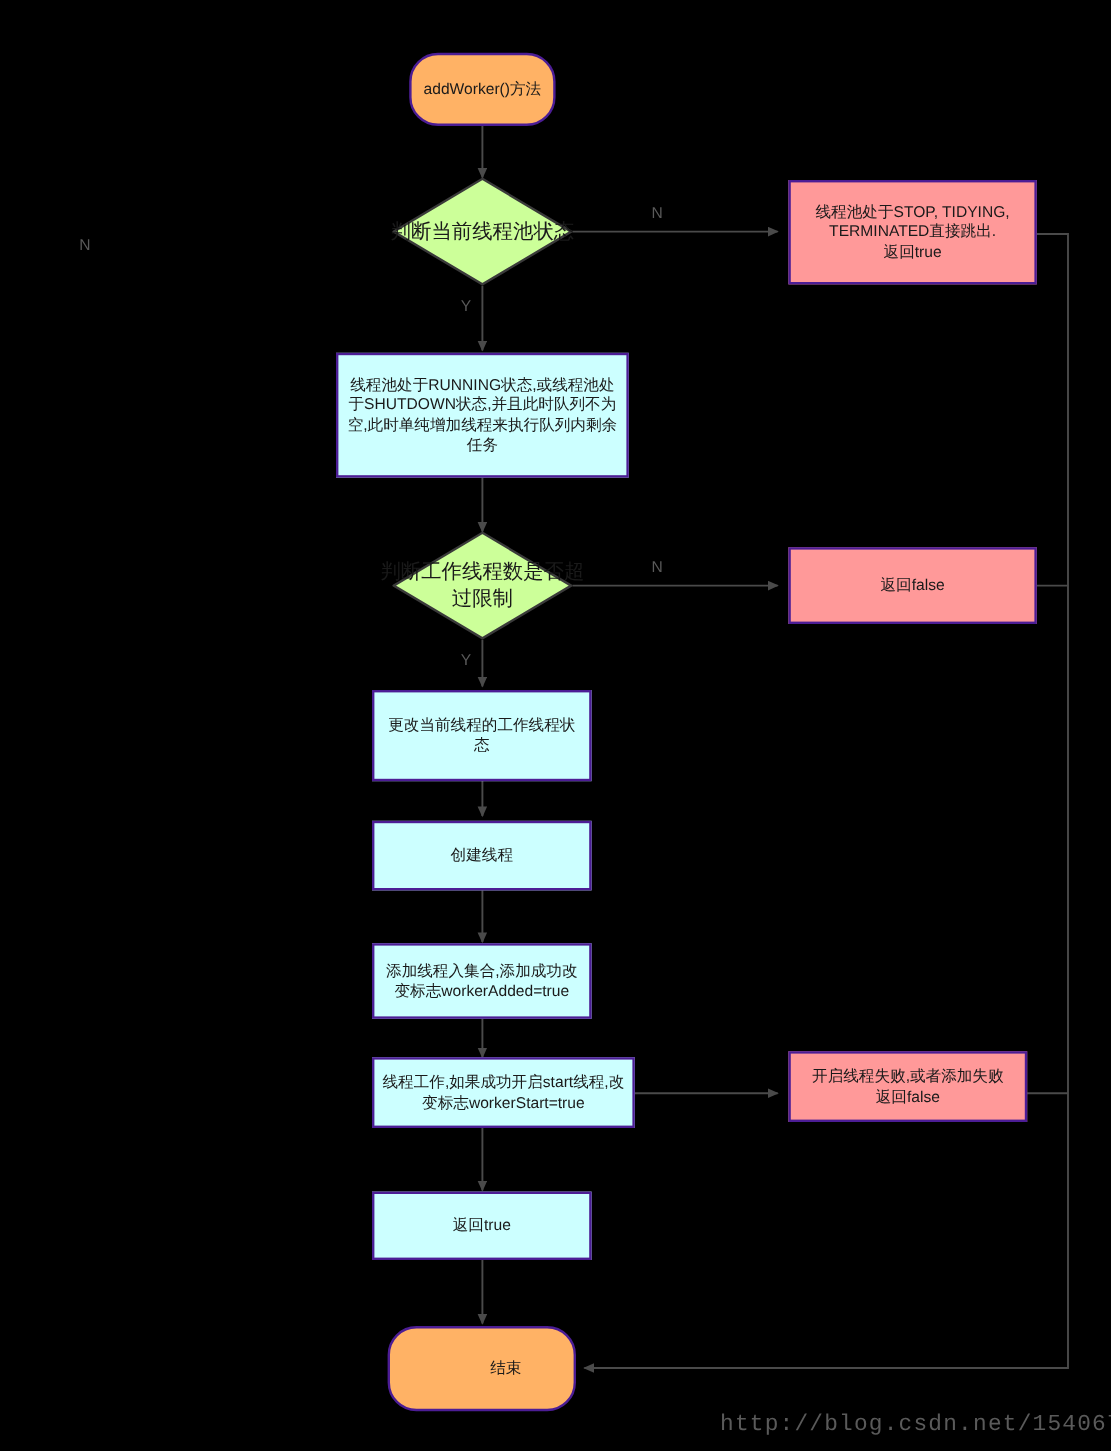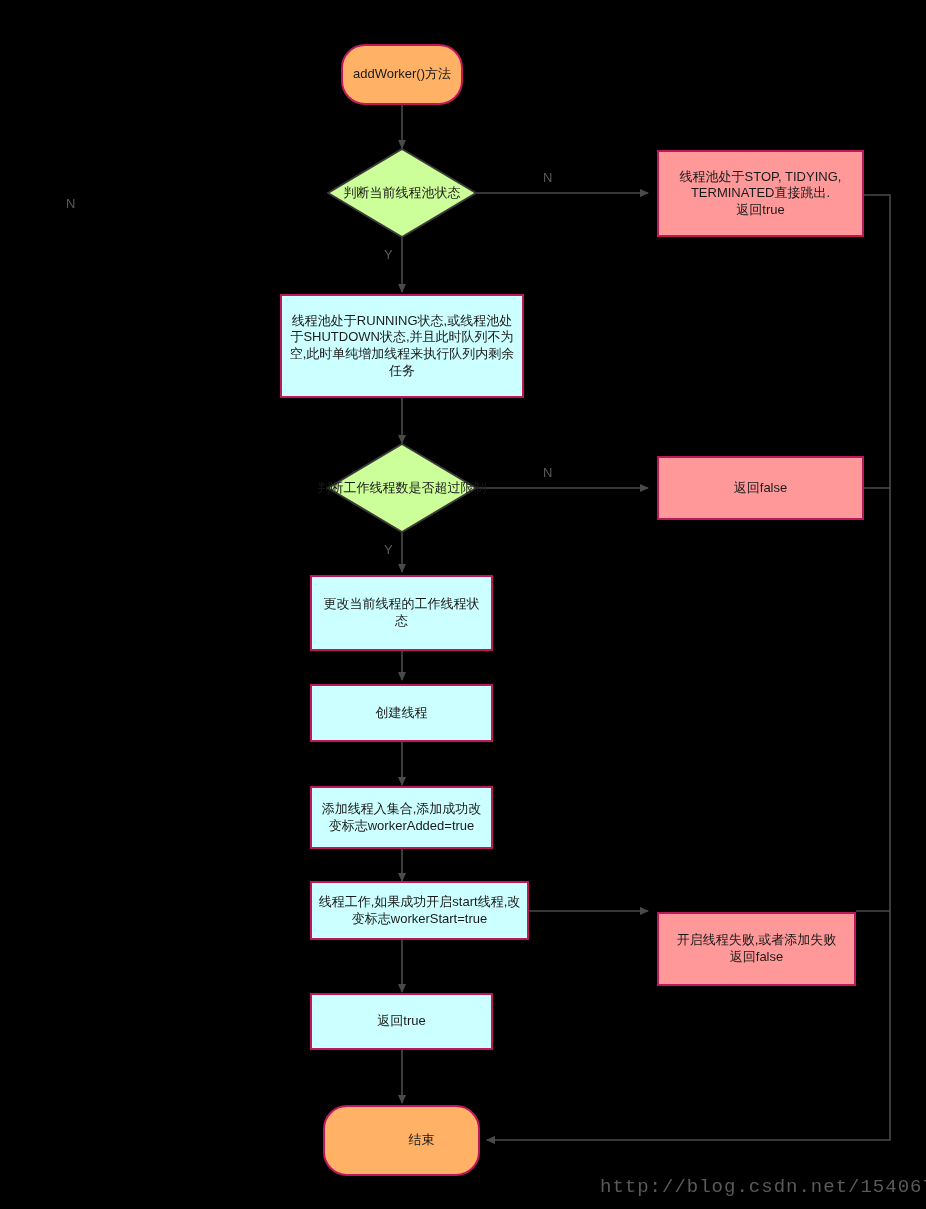--- a/index.html
+++ b/index.html
@@ -26,21 +26,21 @@
   .node {
     position: absolute;
     box-sizing: border-box;
     display: flex;
     align-items: center;
     justify-content: center;
     text-align: center;
     color: #1a1a1a;
     font-size: 13px;
     line-height: 1.28;
-    border: 2px solid #be185d;
+    border: 2px solid #4c1d95;
     padding: 2px 6px;
     z-index: 2;
   }
   .terminator {
     background: #ffb265;
     border-radius: 24px;
   }
   .process-cyan {
     background: #ccffff;
   }
@@ -63,21 +63,21 @@
     position: absolute;
     left: -12px;
     right: -12px;
     top: 0;
     bottom: 0;
     display: flex;
     align-items: center;
     justify-content: center;
     text-align: center;
     color: #1a1a1a;
-    font-size: 13px;
+    font-size: 17px;
     line-height: 1.28;
     z-index: 3;
   }
   .edge-label {
     position: absolute;
     color: #5a5a5a;
     font-size: 13px;
     z-index: 3;
     white-space: nowrap;
   }
@@ -180,21 +180,21 @@
   </div>
 
   <div class="node process-cyan" style="left:310px; top:786px; width:183px; height:63px;">
     <span>添加线程入集合,添加成功改变标志workerAdded=true</span>
   </div>
 
   <div class="node process-cyan" style="left:310px; top:881px; width:219px; height:59px;">
     <span>线程工作,如果成功开启start线程,改变标志workerStart=true</span>
   </div>
 
-  <div class="node process-red" style="left:657px; top:876px; width:199px; height:74px; white-space:pre-line;margin-top:36px;">
+  <div class="node process-red" style="left:657px; top:876px; width:199px; height:59px; white-space:pre-line;">
     <span>开启线程失败,或者添加失败
 返回false</span>
   </div>
 
   <div class="node process-cyan" style="left:310px; top:993px; width:183px; height:57px;">
     <span>返回true</span>
   </div>
 
   <div class="node terminator" style="left:323px; top:1105px; width:157px; height:71px;padding-left:46px;">
     <span>结束</span>

